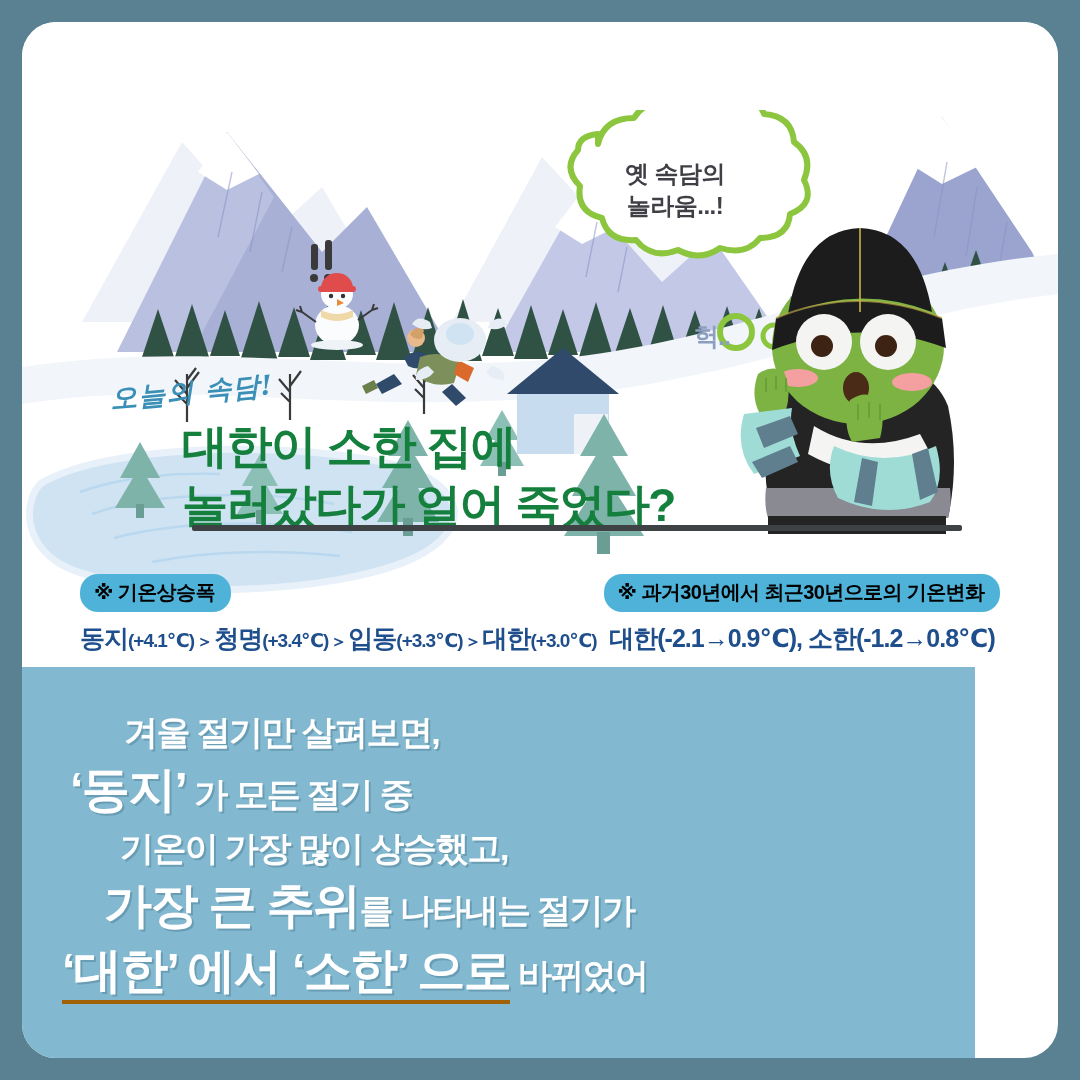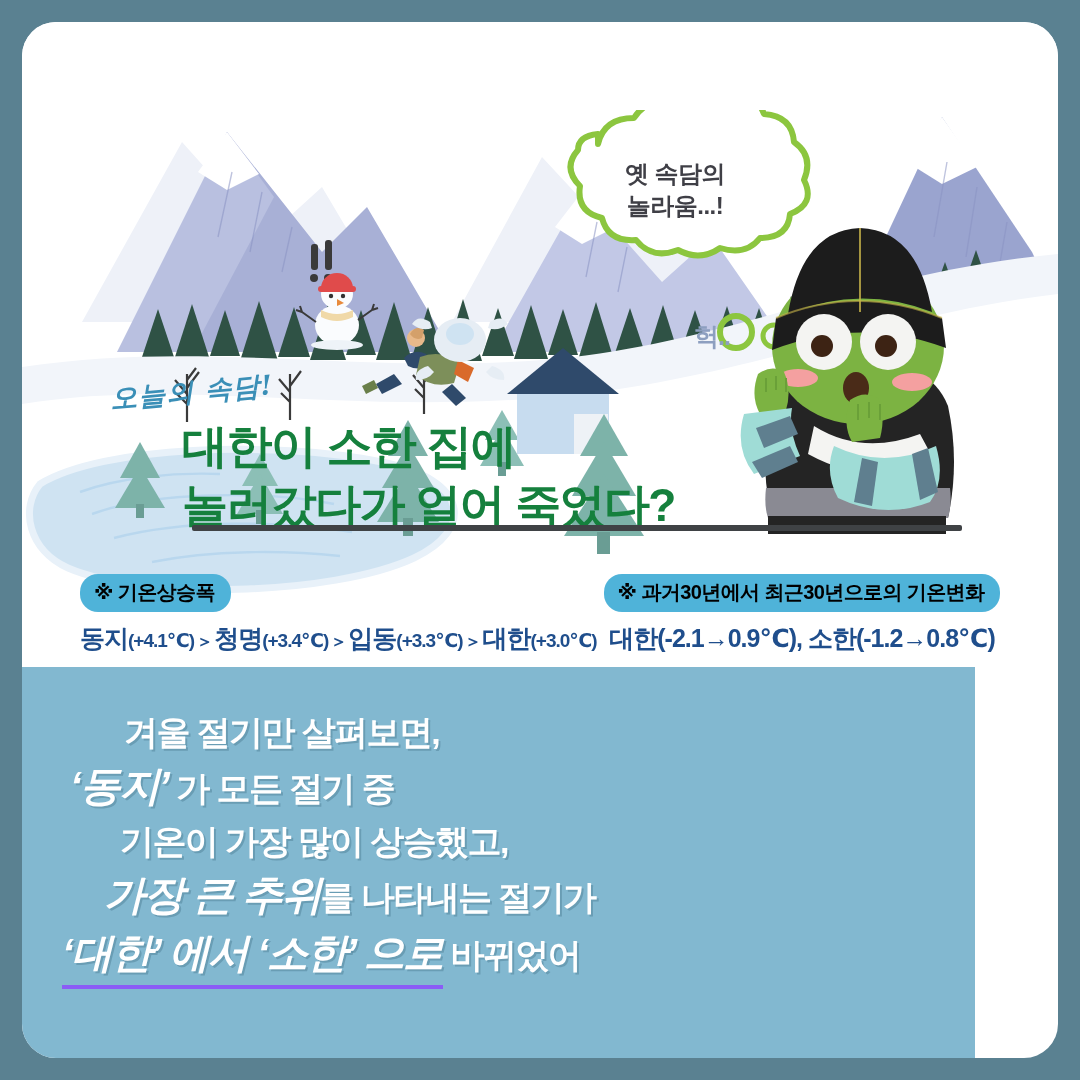--- a/index.html
+++ b/index.html
@@ -79,22 +79,22 @@
     position:absolute;left:40px;top:48px;width:640px;
     color:#ffffff;font-weight:800;letter-spacing:-1.6px;
     text-shadow:2px 2px 0 rgba(60,105,130,.35);
   }
   .pline{white-space:nowrap;line-height:1.0;margin-bottom:17px;}
   .p1{font-size:34px;padding-left:62px;}
   .p2{font-size:34px;padding-left:8px;}
   .p3{font-size:34px;padding-left:58px;}
   .p4{font-size:34px;padding-left:42px;}
   .p5{font-size:34px;padding-left:0px;}
-  .big{font-size:41px;font-style:italic;}
-  .uline{border-bottom:4px solid #8b5cf6;padding-bottom:9px;}
+  .big{font-size:48px;}
+  .uline{border-bottom:4px solid #a16207;padding-bottom:3px;}
 </style>
 </head>
 <body>
 
 <div class="stage">
   <div class="card">
 
     <div class="scene">
       <svg class="sceneSvg" width="1036" height="620" viewBox="0 0 1036 620">
         <rect x="0" y="0" width="1036" height="620" fill="#ffffff"></rect>

